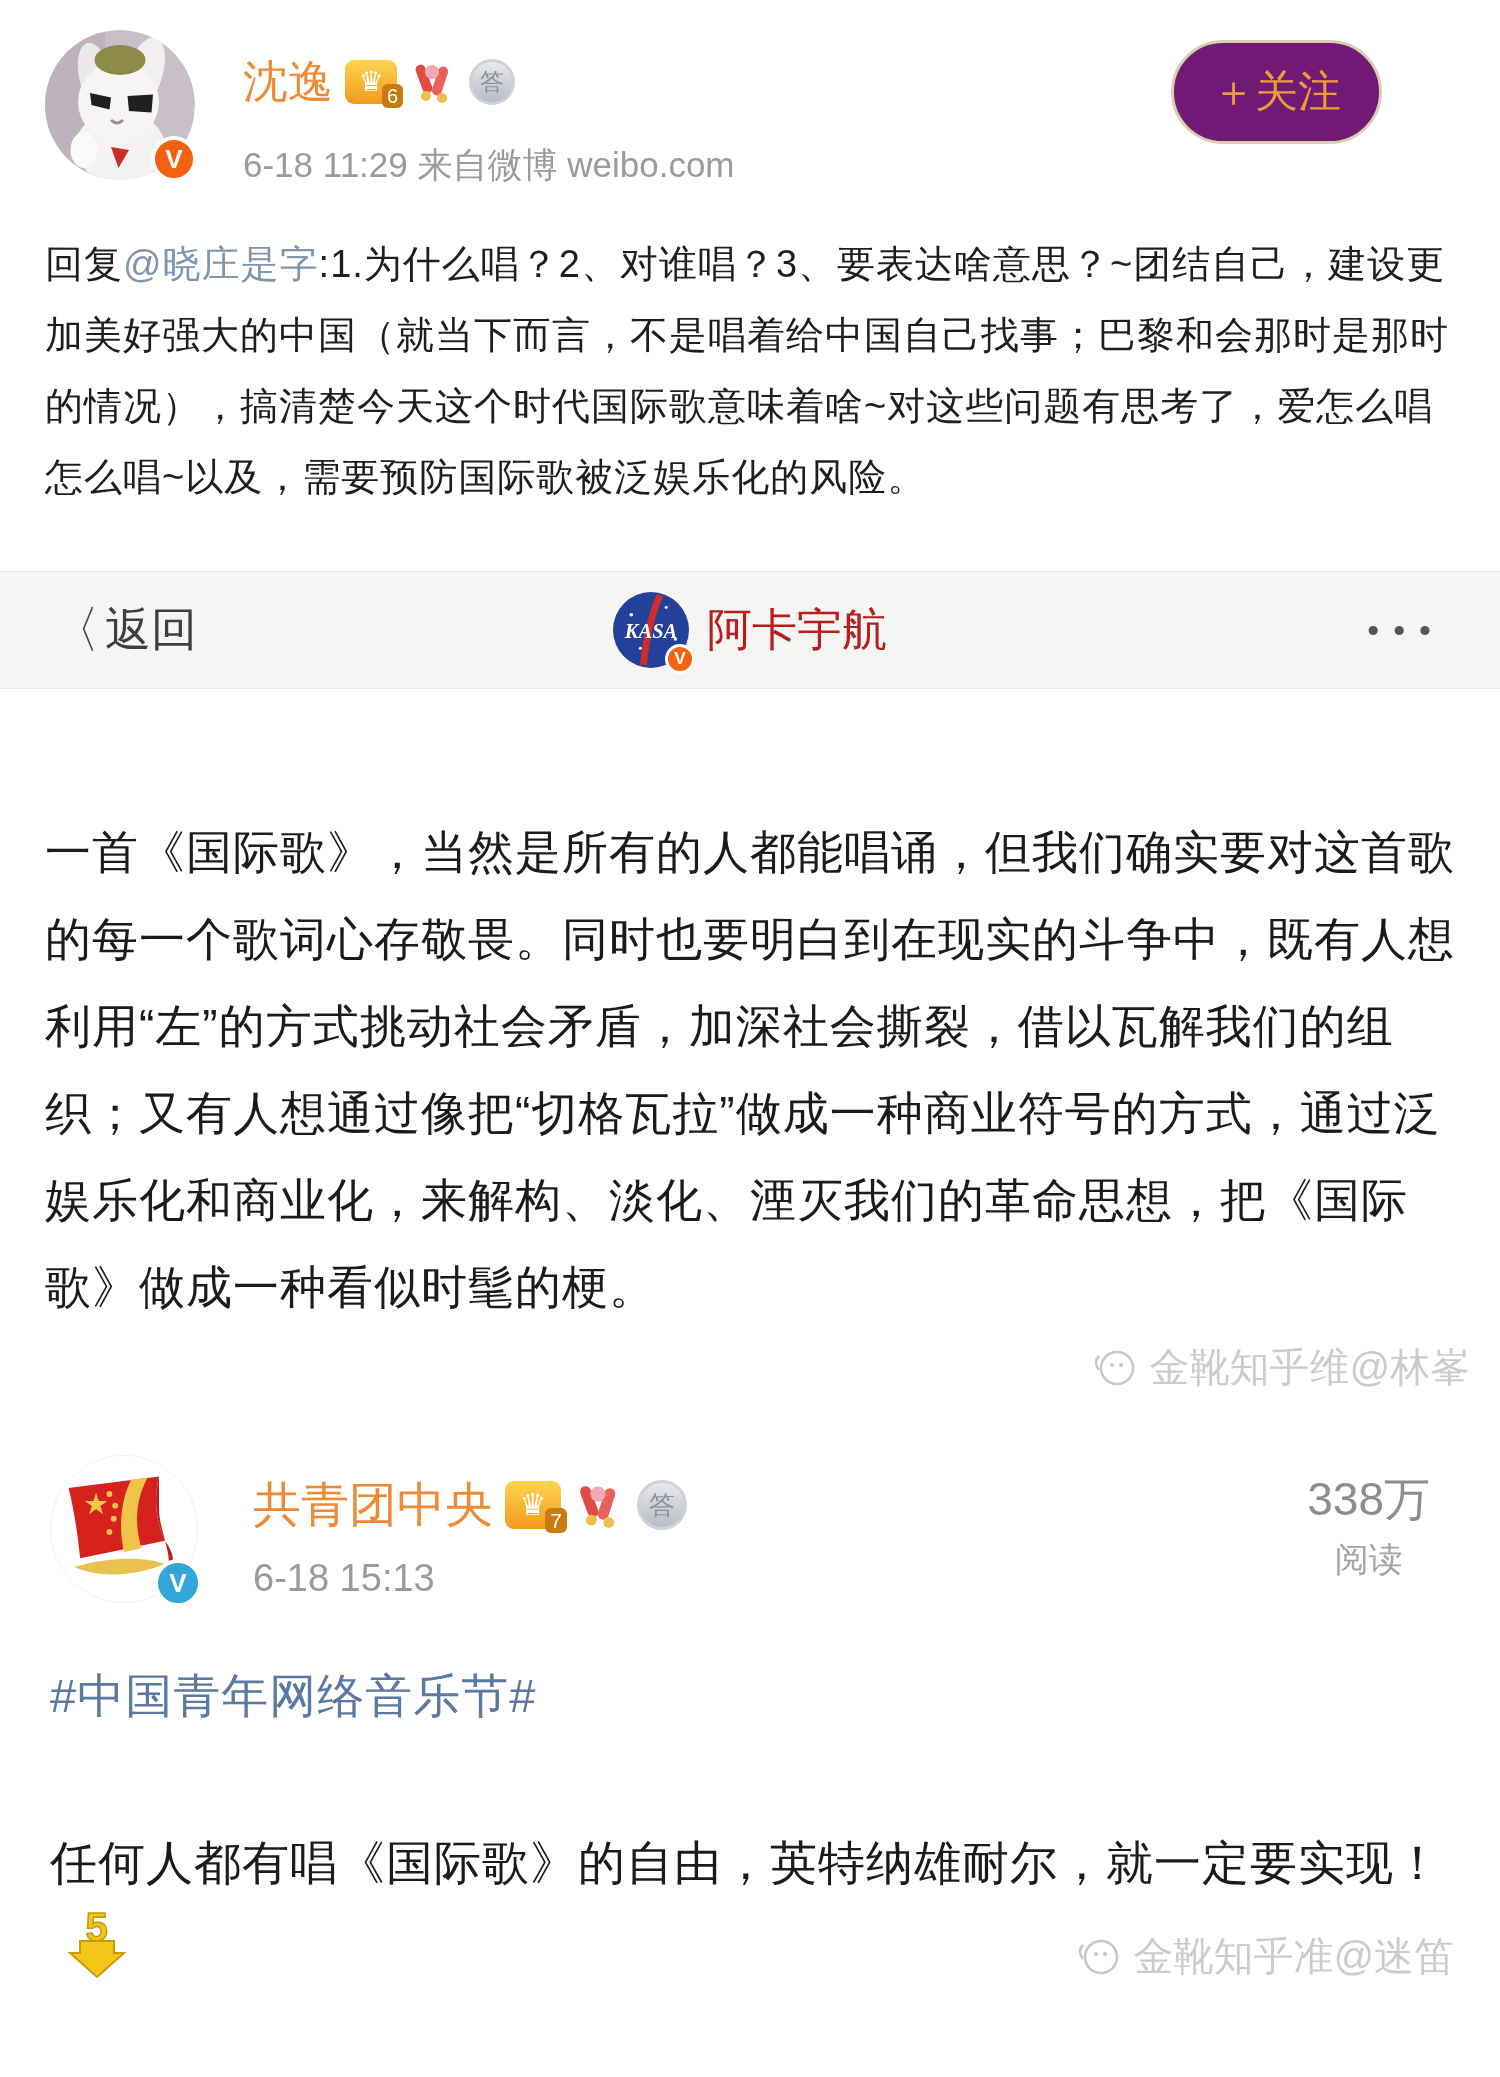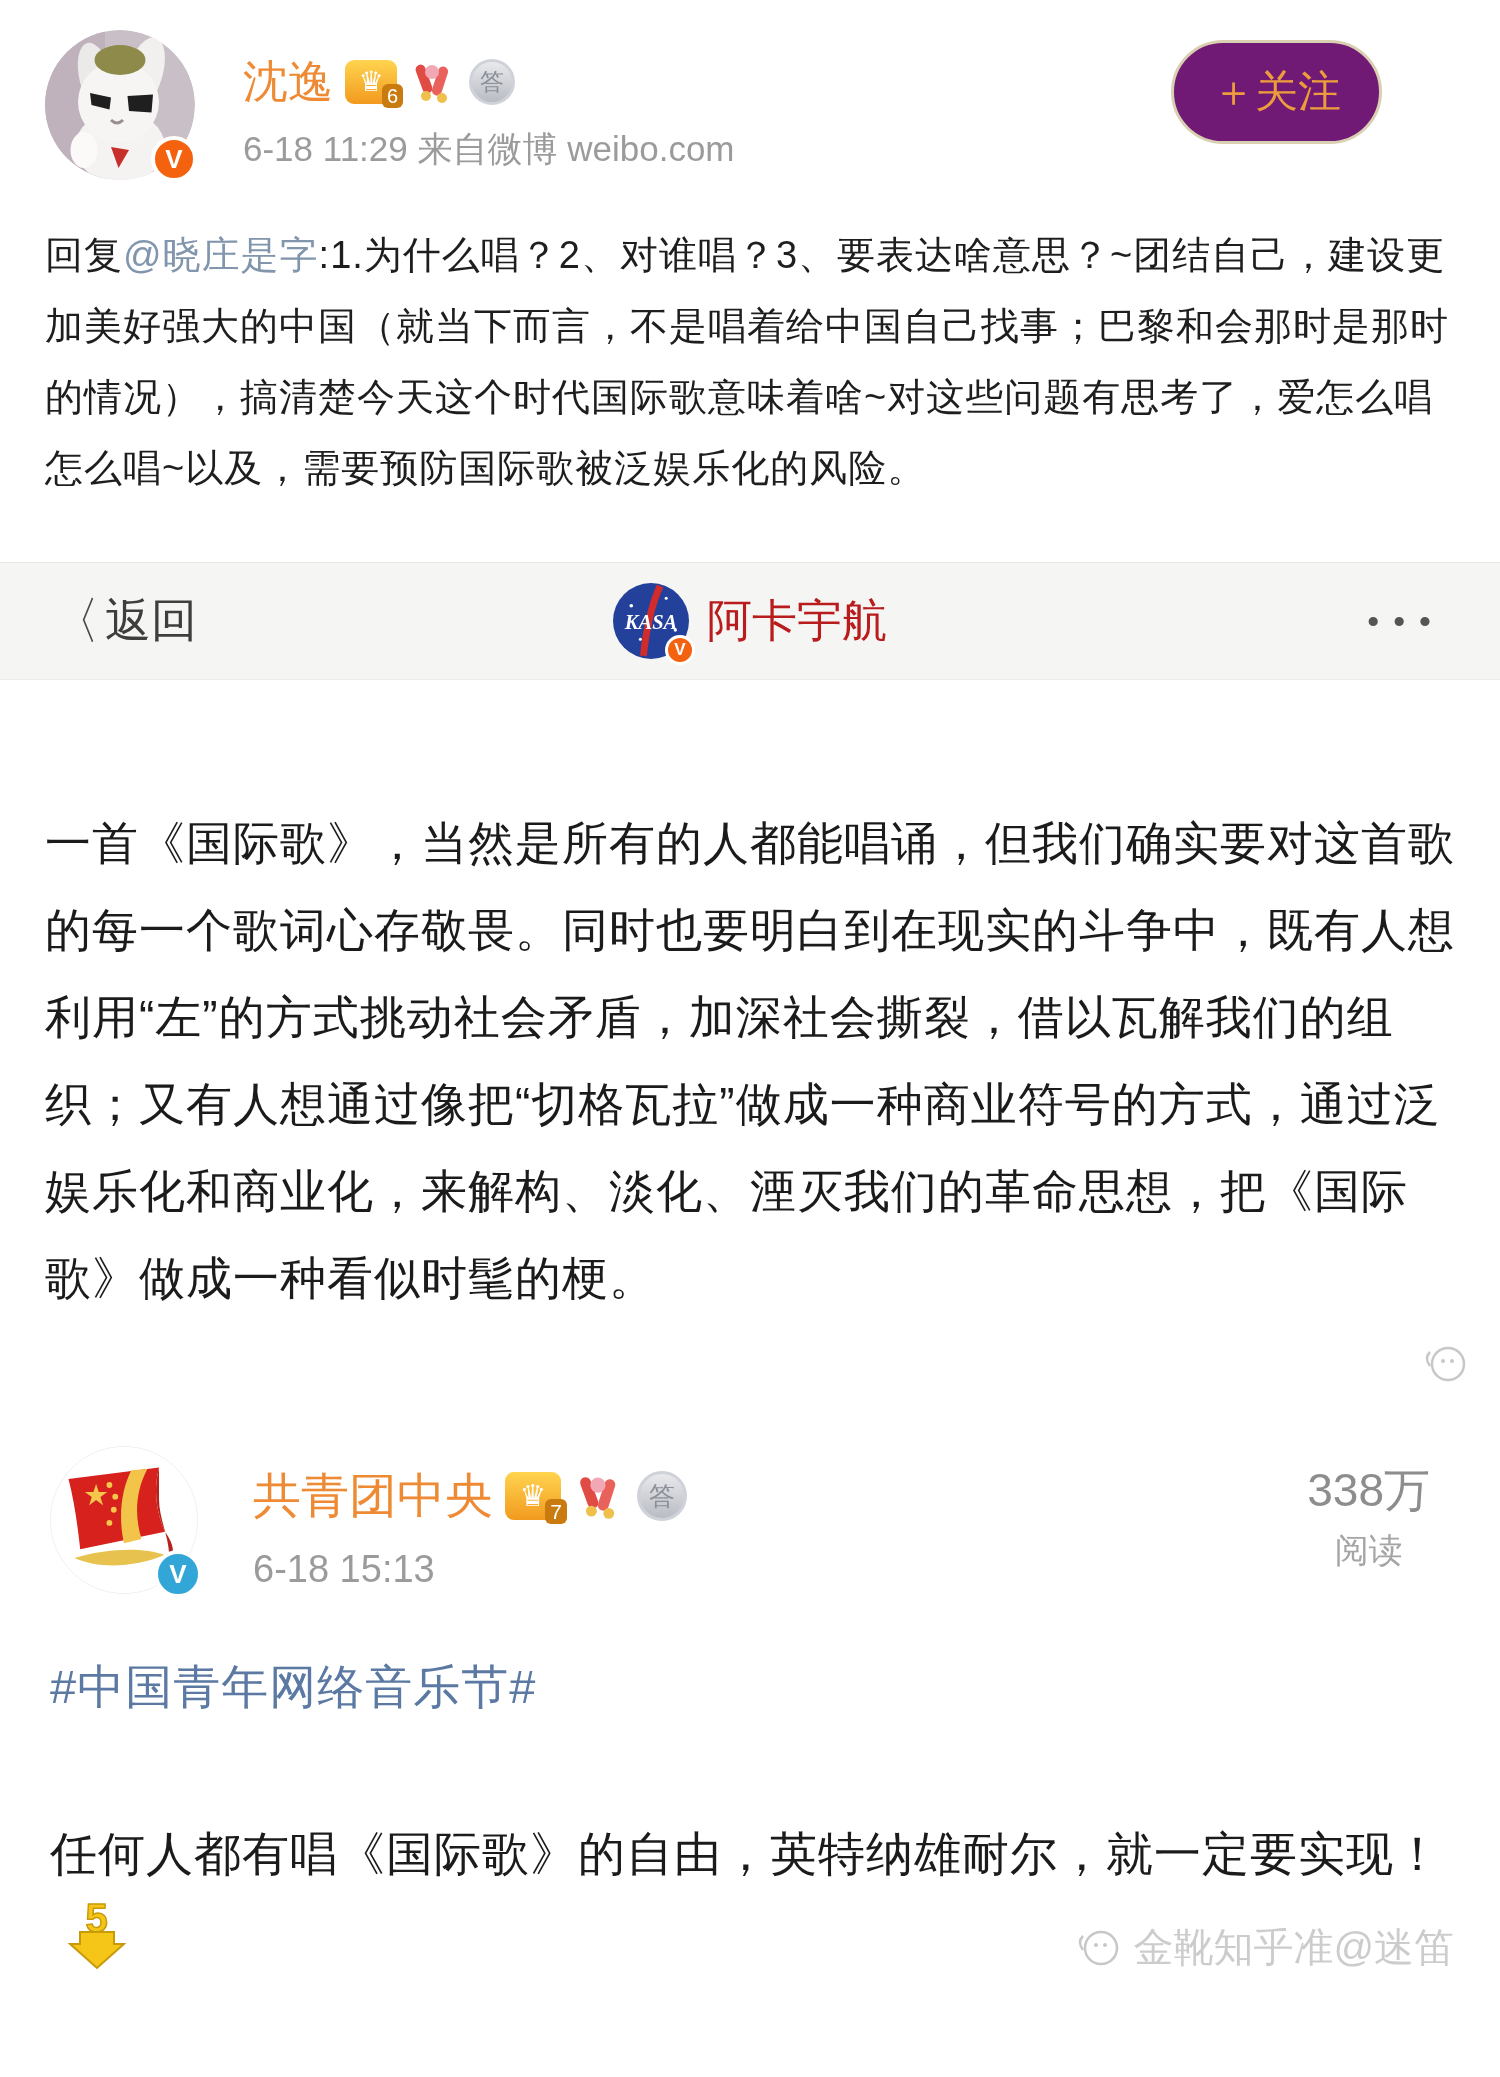--- a/index.html
+++ b/index.html
@@ -27,21 +27,21 @@
 
   
   .post1{padding:30px 45px 20px 45px;position:relative;}
   .post1 .avatar{width:150px;height:150px;}
   .post1 .vbadge{width:46px;height:46px;font-size:26px;right:-2px;bottom:-2px;}
   .post1 .head-text{margin-left:48px;padding-top:22px;}
   .post1 .uname{font-size:45px;}
   .post1 .badge-crown{width:52px;height:44px;font-size:28px;}
   .post1 .badge-crown .crown-num{font-size:20px;}
   .post1 .badge-medal{width:46px;height:46px;font-size:24px;}
-  .post1 .timestamp{font-size:35px;margin-top:14px;}
+  .post1 .timestamp{font-size:35px;margin-top:30px;}
   .follow-btn{position:absolute;top:40px;right:118px;border:3px solid #d9cfb2;border-radius:52px;
               padding:20px 38px;color:#ec9c3c;font-size:43px;background:#701a75;cursor:pointer;}
   .post1-text{margin-top:40px;font-size:38px;line-height:71px;color:#1e1e1e;letter-spacing:1px;}
   .mention{color:#8195ad;text-decoration:none;}
 
   
   .navbar{height:118px;background:#f5f5f3;border-top:1px solid #e7e7e5;border-bottom:1px solid #ebebe9;
           display:flex;align-items:center;position:relative;padding:0 55px;box-sizing:border-box;}
   .back-group{display:flex;align-items:center;color:#3e3e3e;font-size:46px;gap:6px;cursor:pointer;}
   .back-chevron{font-size:44px;color:#4a4a4a;transform:scaleY(1.15);}
@@ -151,20 +151,21 @@
 
   <section class="article">
     <p class="article-text">一首《国际歌》，当然是所有的人都能唱诵，但我们确实要对这首歌的每一个歌词心存敬畏。同时也要明白到在现实的斗争中，既有人想利用“左”的方式挑动社会矛盾，加深社会撕裂，借以瓦解我们的组织；又有人想通过像把“切格瓦拉”做成一种商业符号的方式，通过泛娱乐化和商业化，来解构、淡化、湮灭我们的革命思想，把《国际歌》做成一种看似时髦的梗。</p>
     <span class="watermark wm-article">
       <svg class="wm-icon" width="52" height="44" viewBox="0 0 52 44">
         <circle cx="30" cy="22" r="16" fill="none" stroke="#9a9a9a" stroke-width="2.5"></circle>
         <path d="M12 10 q-6 6 0 14" fill="none" stroke="#9a9a9a" stroke-width="2.5"></path>
         <circle cx="25" cy="19" r="2" fill="#9a9a9a"></circle>
         <circle cx="34" cy="19" r="2" fill="#9a9a9a"></circle>
       </svg>
+      <span>金靴知乎维@林峯</span>
     </span>
   </section>
 
   <section class="post2">
     <div class="post-header">
       <div class="avatar-wrap">
         <svg class="avatar" viewBox="0 0 100 100">
           <circle cx="50" cy="50" r="50" fill="#ffffff"></circle>
           <path d="M12 22 L74 14 C70 30 72 44 78 58 L20 70 C18 52 16 38 12 22 Z" fill="#d6211c"></path>
           <path d="M55 16 C48 30 46 48 50 66 L62 63 C57 47 58 30 66 15 Z" fill="#f3c44a"></path>

